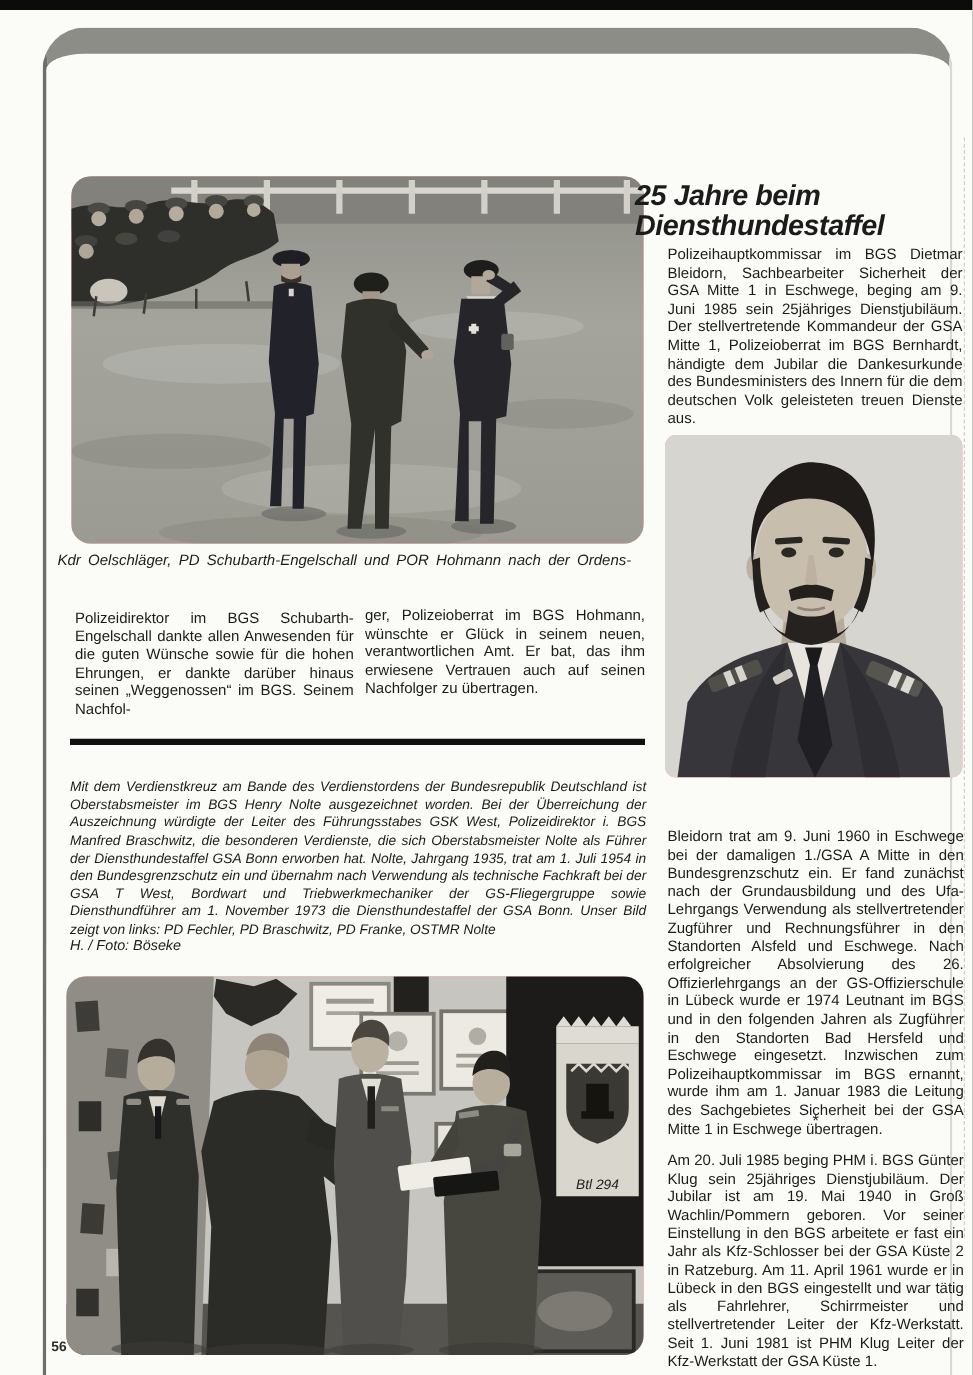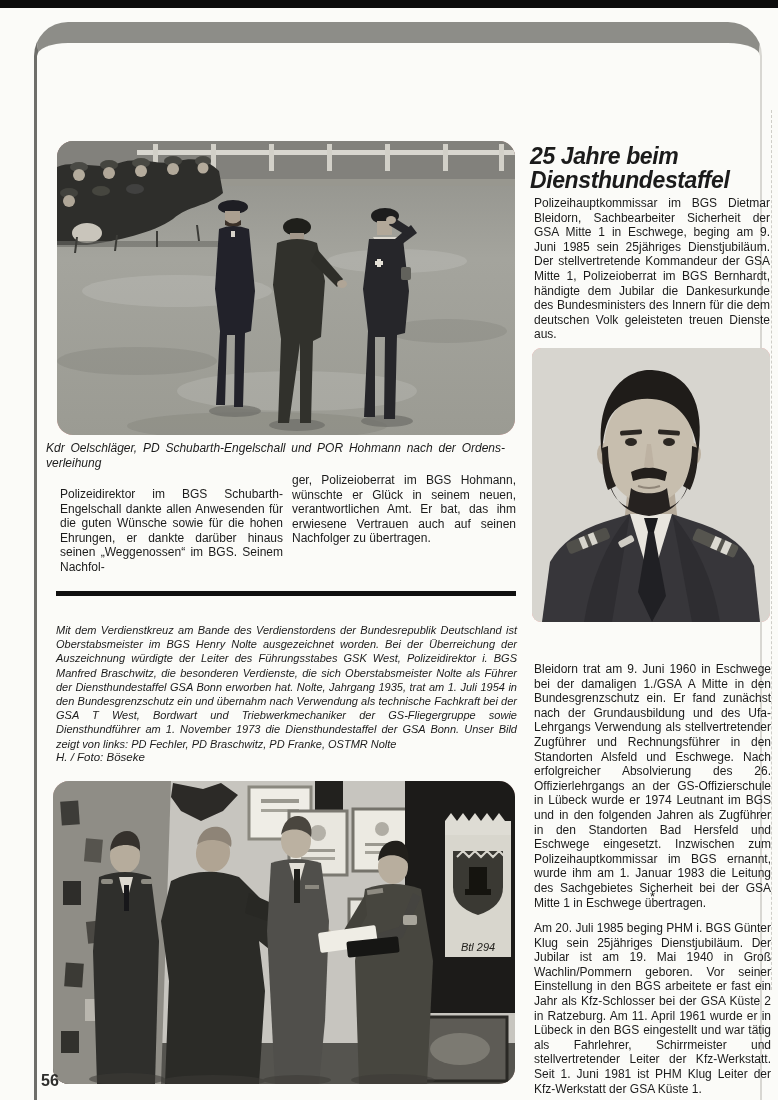--- a/index.html
+++ b/index.html
@@ -23,27 +23,27 @@
   .dotline { left:771px; top:110px; height:880px; width:0; border-left:1px dashed #cfcec8; }
   .photo { overflow:hidden; background:#fca5a5; }
   .photo svg { display:block; }
   #photo-outdoor  { left:57px;  top:141px; width:458px; height:294px; border-radius:16px; }
   #photo-portrait { left:532px; top:348px; width:238px; height:274px; border-radius:9px; }
   #photo-indoor   { left:53px;  top:781px; width:462px; height:303px; border-radius:16px; }
   .caption { left:46px; top:441px; width:459px; font-style:italic; font-size:12px; line-height:15px; }
   .caption .j { text-align:justify; text-align-last:justify; }
   .bodytext { font-size:12px; line-height:14.6px; text-align:justify; }
   #col-left  { left:60px; top:487px; width:223px; }
-  #col-right { left:292px; top:473px; width:224px; }
+  #col-right { left:292px; top:485px; width:224px; }
   .rule { left:56px; top:591px; width:460px; height:5px; background:#101010; }
   #nolte-block { left:56px; top:623px; width:461px; }
   #nolte-block .nolte-text { font-style:italic; font-size:11px; line-height:14.2px; text-align:justify; }
   #nolte-block .credit { font-style:italic; font-size:11.5px; margin-top:0; }
-  #pagenum { left:41px; top:1072px; font-size:16px; font-weight:bold; color:#2e2e2c; }
-  #headline { left:530px; top:145px; width:240px; font-size:23px; line-height:23.5px;
+  #pagenum { left:41px; top:1072px; font-size:11px; font-weight:bold; color:#2e2e2c; }
+  #headline { left:508px; top:145px; width:240px; font-size:23px; line-height:23.5px;
               font-weight:bold; font-style:italic; letter-spacing:-0.4px; }
   #para1 { left:534px; top:196px; width:236px; }
   #para2 { left:534px; top:662px; width:237px; }
   #sep   { left:534px; top:889px; width:237px; text-align:center; font-size:13px; }
   #para3 { left:534px; top:921px; width:237px; }
 </style>
 </head>
 <body>
 
 <div class="abs scan-bar"></div>
@@ -134,21 +134,20 @@
       <ellipse cx="334" cy="79" rx="5" ry="4" fill="#b2a899"></ellipse>
       <rect x="320" y="118" width="4" height="8" fill="#e6e2d8"></rect>
       <rect x="318" y="120" width="8" height="4" fill="#e6e2d8"></rect>
       <rect x="344" y="126" width="10" height="13" rx="2" fill="#62625c"></rect>
     </g>
   </svg>
 </figure>
 
 <div class="abs caption">
   <div class="j">Kdr Oelschläger, PD Schubarth-Engelschall und POR Hohmann nach der Ordens-</div>
-  <div>verleihung</div>
 </div>
 
 <div class="abs bodytext" id="col-left">Polizeidirektor im BGS Schubarth-Engelschall dankte allen Anwesenden für die guten Wünsche sowie für die hohen Ehrungen, er dankte darüber hinaus seinen „Weggenossen“ im BGS. Seinem Nachfol-</div>
 <div class="abs bodytext" id="col-right">ger, Polizeioberrat im BGS Hohmann, wünschte er Glück in seinem neuen, verantwortlichen Amt. Er bat, das ihm erwiesene Vertrauen auch auf seinen Nachfolger zu übertragen.</div>
 
 <div class="abs rule"></div>
 
 <div class="abs" id="nolte-block">
   <div class="nolte-text">Mit dem Verdienstkreuz am Bande des Verdienstordens der Bundesrepublik Deutschland ist Oberstabsmeister im BGS Henry Nolte ausgezeichnet worden. Bei der Überreichung der Auszeichnung würdigte der Leiter des Führungsstabes GSK West, Polizeidirektor i. BGS Manfred Braschwitz, die besonderen Verdienste, die sich Oberstabsmeister Nolte als Führer der Diensthundestaffel GSA Bonn erworben hat. Nolte, Jahrgang 1935, trat am 1. Juli 1954 in den Bundesgrenzschutz ein und übernahm nach Verwendung als technische Fachkraft bei der GSA T West, Bordwart und Triebwerkmechaniker der GS-Fliegergruppe sowie Diensthundführer am 1. November 1973 die Diensthundestaffel der GSA Bonn. Unser Bild zeigt von links: PD Fechler, PD Braschwitz, PD Franke, OSTMR Nolte</div>
   <div class="credit">H. / Foto: Böseke</div>

